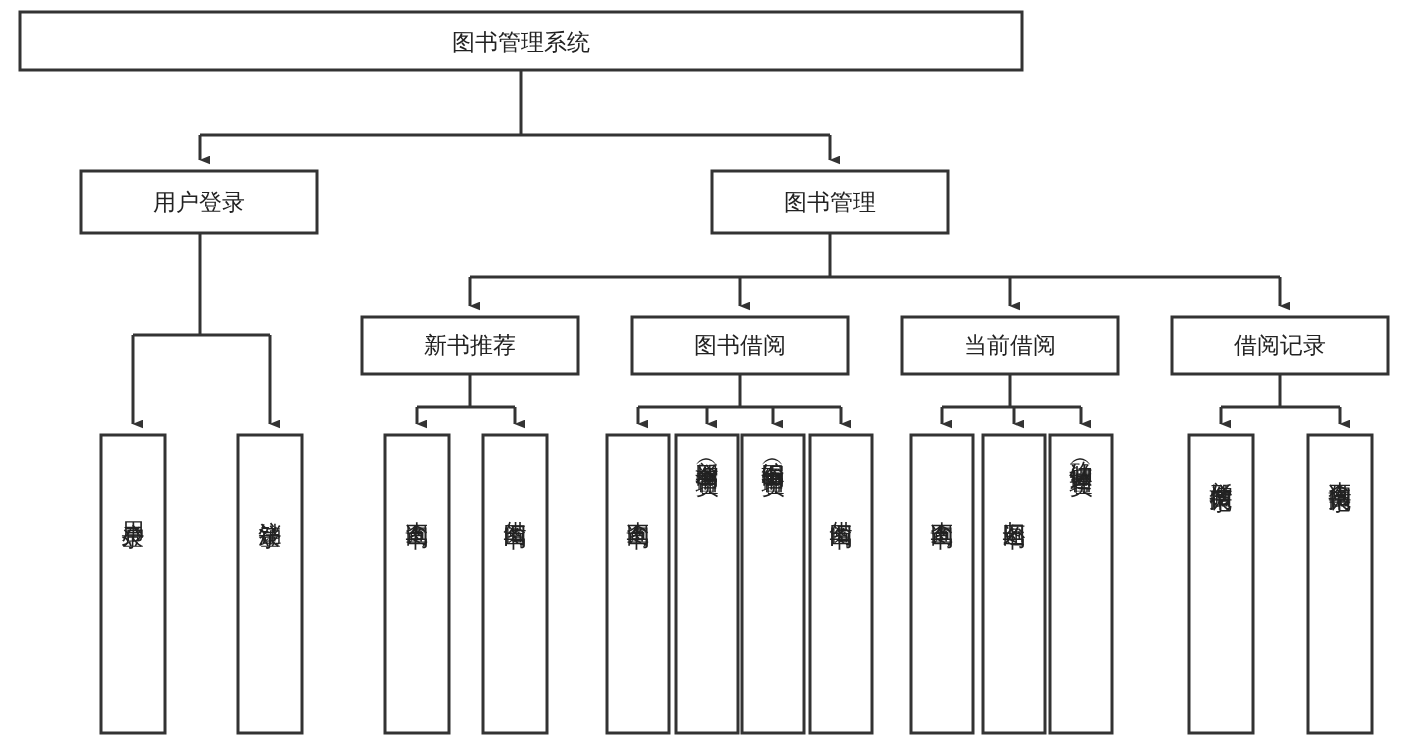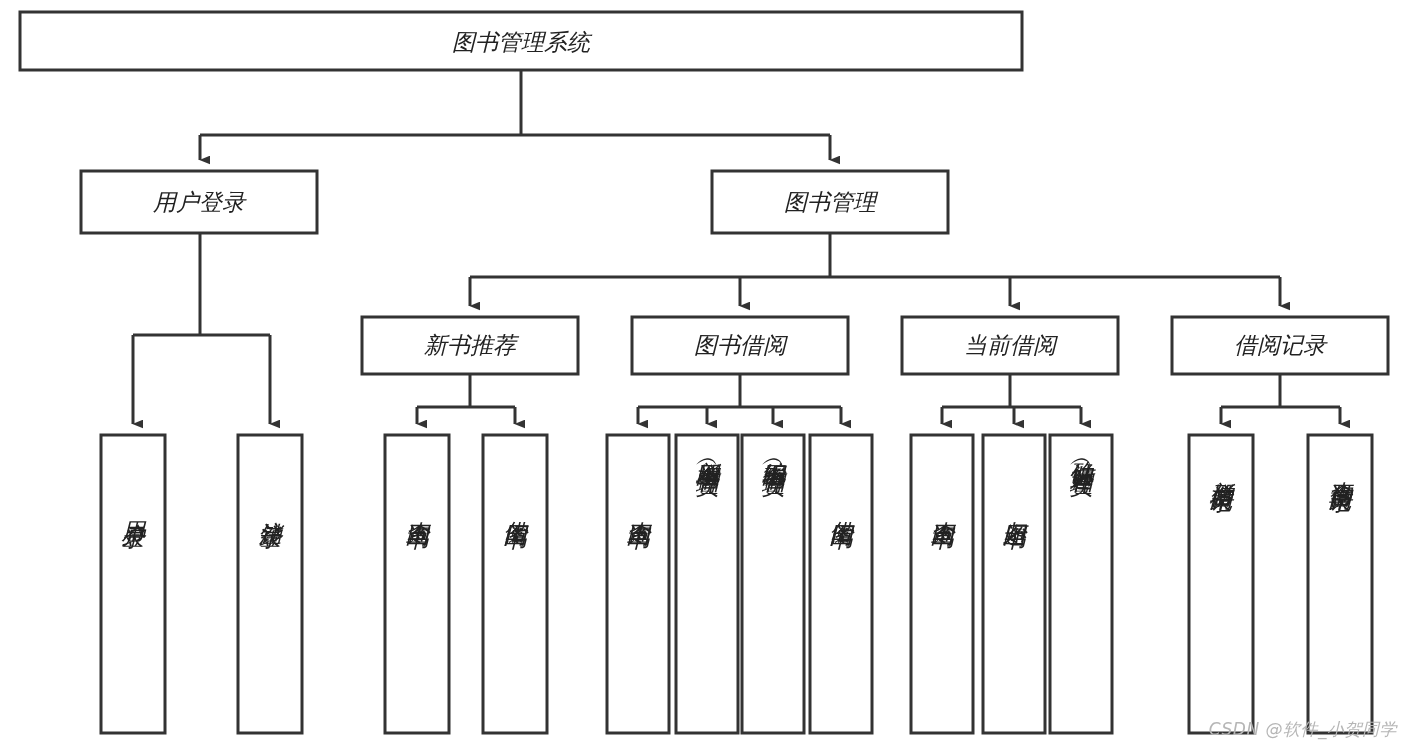--- a/index.html
+++ b/index.html
@@ -12,21 +12,20 @@
     width: 1405px;
     height: 747px;
     font-family: "DejaVu Sans", "Liberation Sans", sans-serif;
     overflow: hidden;
   }
   #diagram-root {
     position: relative;
     width: 1405px;
     height: 747px;
     background: #ffffff;
-    font-style: italic;
   }
   svg.diagram-canvas {
     position: absolute;
     left: 0;
     top: 0;
     width: 1405px;
     height: 747px;
     display: block;
   }
   .node-box {
@@ -199,14 +198,13 @@
   <div class="node-label-v" style="left:607px;  top:435px; width:62px; height:298px; padding-top:68px;">查询图书</div>
   <div class="node-label-v" style="left:676px;  top:435px; width:62px; height:298px; padding-top:8px;">新增图书（管理员）</div>
   <div class="node-label-v" style="left:742px;  top:435px; width:62px; height:298px; padding-top:8px;">编辑图书（管理员）</div>
   <div class="node-label-v" style="left:810px;  top:435px; width:62px; height:298px; padding-top:68px;">借阅图书</div>
   <div class="node-label-v" style="left:911px;  top:435px; width:62px; height:298px; padding-top:68px;">查询图书</div>
   <div class="node-label-v" style="left:983px;  top:435px; width:62px; height:298px; padding-top:68px;">归还图书</div>
   <div class="node-label-v" style="left:1050px; top:435px; width:62px; height:298px; padding-top:8px;">确认归还（管理员）</div>
   <div class="node-label-v" style="left:1189px; top:435px; width:64px; height:298px; padding-top:28px;">新增借阅记录</div>
   <div class="node-label-v" style="left:1308px; top:435px; width:64px; height:298px; padding-top:28px;">查询借阅记录</div>
 
-  <div class="watermark">CSDN @软件_小贺同学</div>
 </div>
 
 </body></html>

